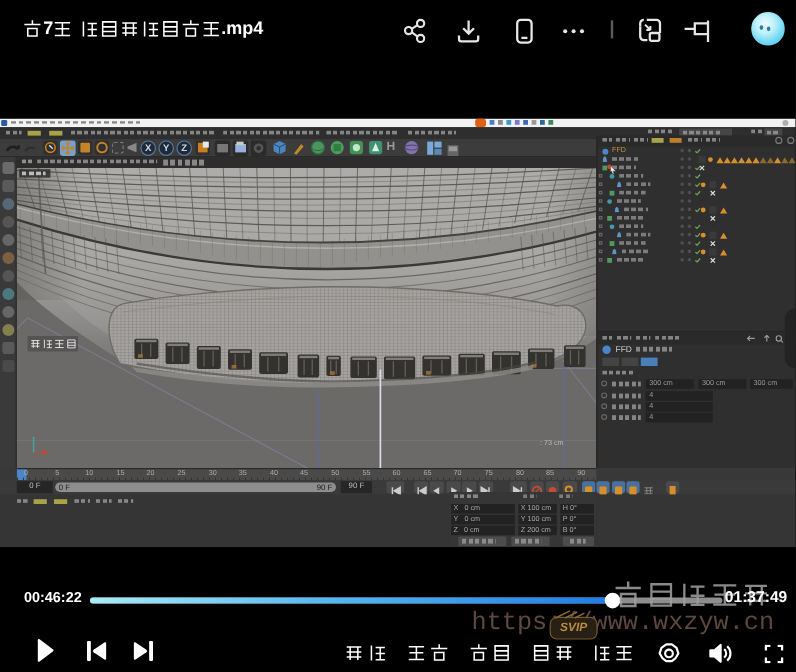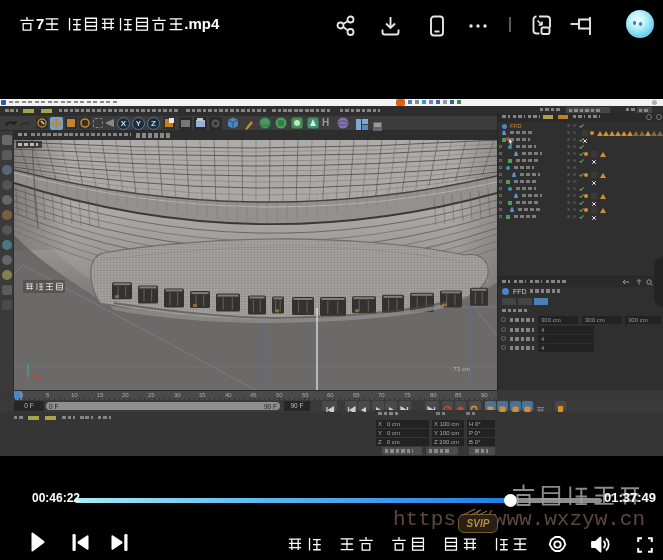--- a/index.html
+++ b/index.html
@@ -819,21 +819,21 @@
    <div class="a" style="left:3px;top:1px;width:5px;height:5px;border:1px solid #666;border-radius:50%"></div>
    <div class="tx" style="left:12px;top:2px;width:24px;height:4px"></div>
    <div class="a" style="left:40px;top:0px;width:56px;height:8px;background:#222;color:#999;font-size:6px;line-height:8px"><span style="margin-left:3px">4</span></div>
   </div>
 
   <div class="a" style="left:156px;top:144px;width:18px;height:50px;background:#232323;border-radius:9px"></div>
  </div>
 </div>
 
 <div class="a" style="left:0;top:456px;width:663px;height:104px;background:#000"></div>
-<div class="a" style="left:32px;top:491px;color:#fff;font-size:12px;font-weight:bold;z-index:5">00:46:22</div>
+<div class="a" style="left:20px;top:491px;color:#fff;font-size:12px;font-weight:bold;z-index:5">00:46:22</div>
 <div class="a" style="left:604px;top:490px;color:#fff;font-size:13px;font-weight:bold;z-index:5">01:37:49</div>
 <div class="a" style="left:75px;top:498px;width:527px;height:5px;border-radius:3px;background:#8e8e8e"></div>
 <div class="a" style="left:75px;top:498px;width:435px;height:5px;border-radius:3px;background:linear-gradient(90deg,#a8ecf8,#56b8f0 45%,#1f7ce8)"></div>
 <div class="a" style="left:504px;top:494px;width:13px;height:13px;border-radius:50%;background:#fff"></div>
 
 <div class="a" style="left:511px;top:483px;color:#9e9e9e;opacity:.88">
 <svg class="k" width="25" height="25" viewBox="0 0 100 100">
       <use href="#g4"></use>
     </svg><svg class="k" width="24" height="25" viewBox="0 0 100 100" style="margin-left:2.5px">
       <use href="#g2"></use>

